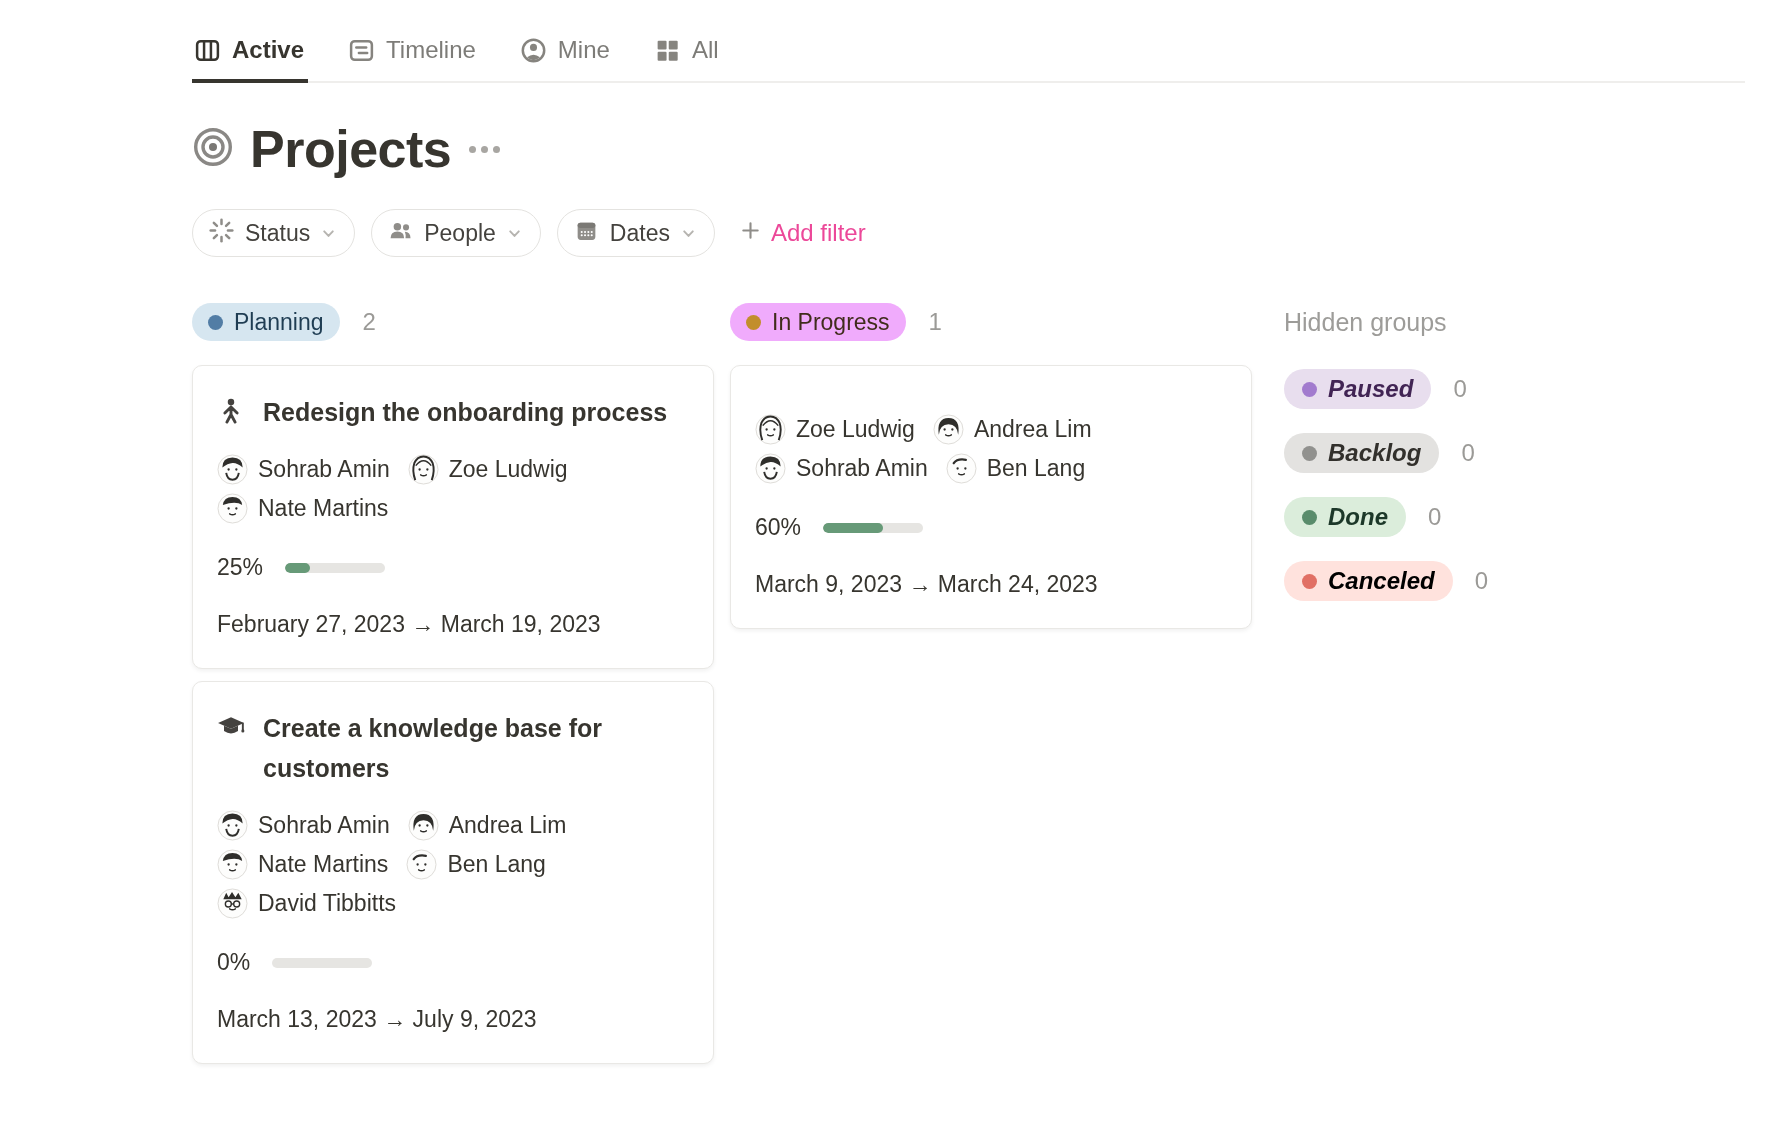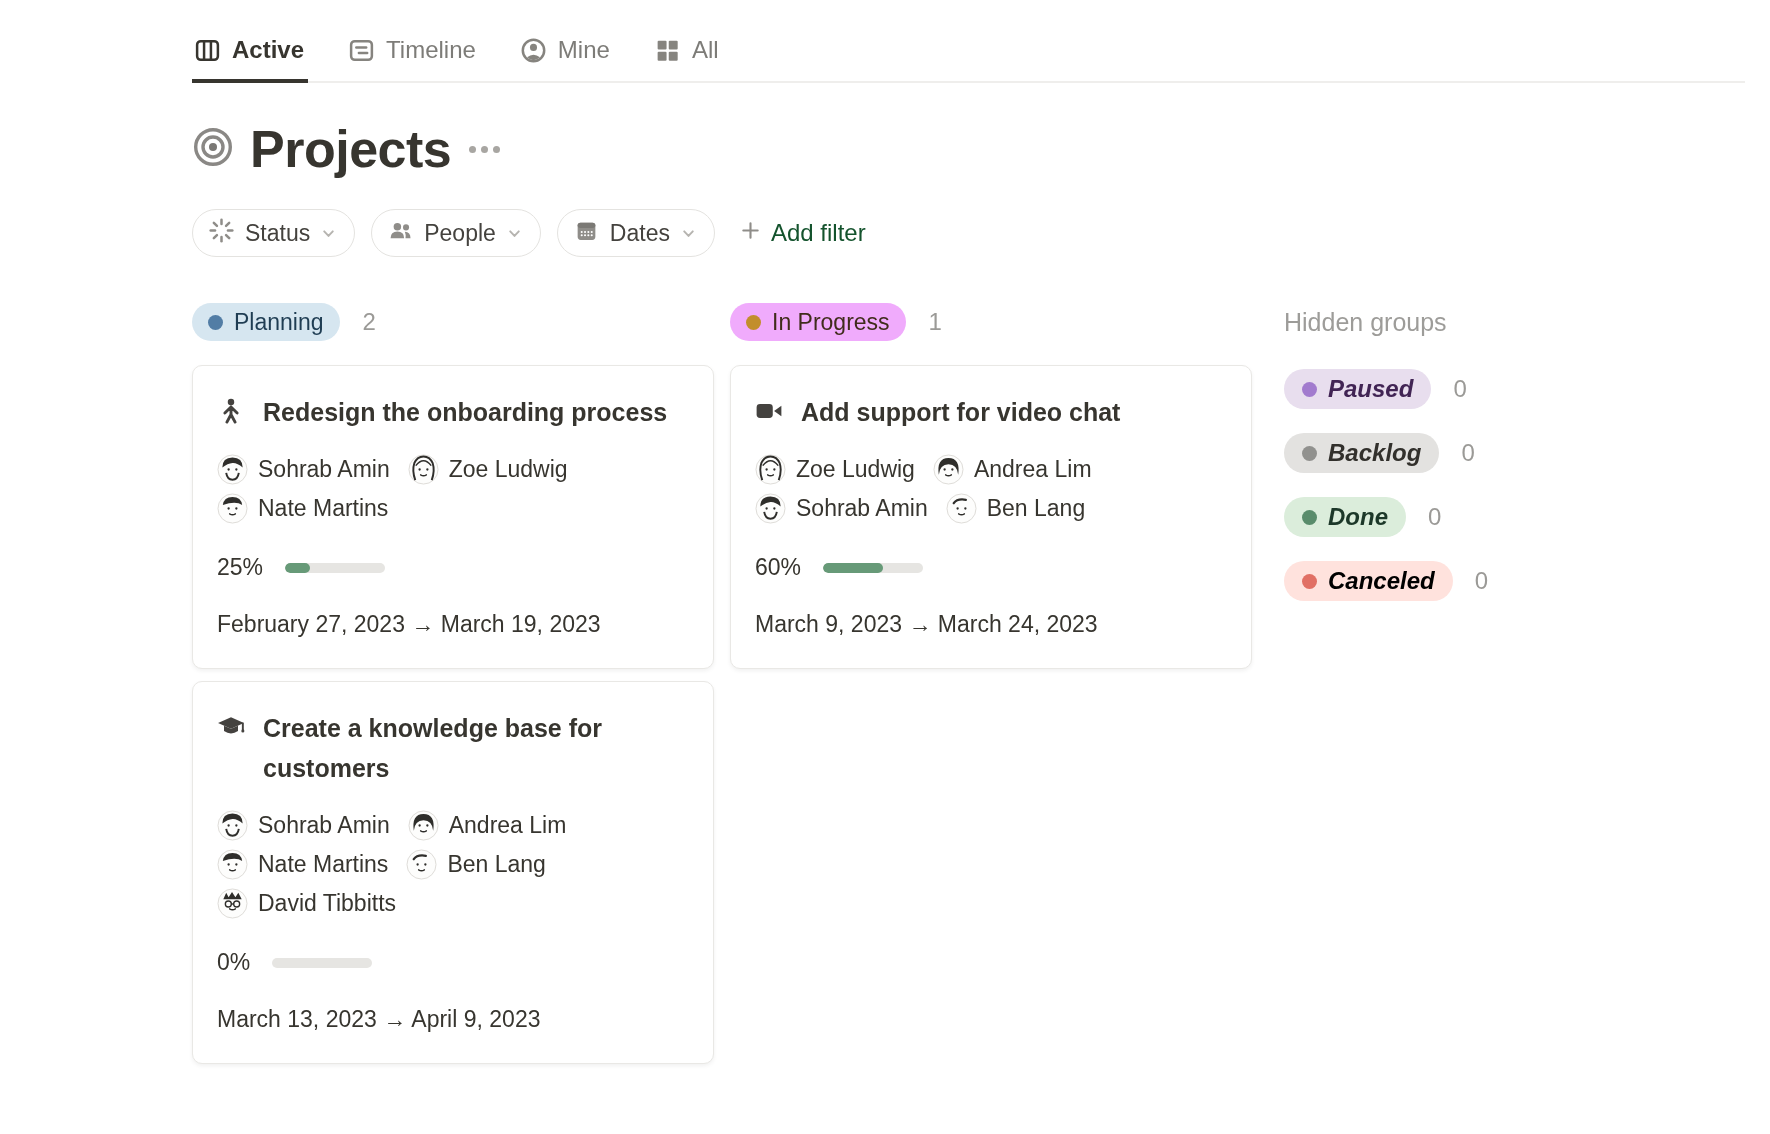--- a/index.html
+++ b/index.html
@@ -34,21 +34,21 @@
   
   .filter-row { display:flex; align-items:center; gap:16px; margin-top:30px; }
   .filter-pill {
     display:flex; align-items:center; gap:11px;
     height:48px; padding:0 18px 0 16px;
     border:1.5px solid #e4e3e0; border-radius:24px;
     font-size:23px; color:#44423e; cursor:pointer; background:#fff;
   }
   .add-filter {
     display:flex; align-items:center; gap:9px; margin-left:8px;
-    font-size:24px; color:#14532d; cursor:pointer;text-align:right;
+    font-size:24px; color:#ec4899; cursor:pointer;text-align:right;
   }
 
   
   .board { display:flex; align-items:flex-start; margin-top:46px; }
   .column { width:522px; margin-right:16px; flex:none; }
   .col-header { display:flex; align-items:center; height:38px; }
   .group-pill {
     display:inline-flex; align-items:center; gap:11px;
     height:38px; padding:0 16px; border-radius:19px;
     font-size:23px; font-weight:500; cursor:pointer;
@@ -344,43 +344,34 @@
                 </span>
                 <span class="pname">David Tibbitts</span>
               </span>
             </div>
             <div class="progress-row">
               <span class="progress-label">0%</span>
               <span class="progress-track" style="background: rgb(230, 229, 226);">
                 <span class="progress-fill" style="display: block; width: 0%; background: rgb(103, 154, 120);"></span>
               </span>
             </div>
-            <div class="dates">March 13, 2023 → April 9, 2023</div>
+            <div class="dates">March 13, 2023 → July 9, 2023</div>
           </div>
         </div>
       </div>
       <div class="column">
         <div class="col-header">
           <span class="group-pill" style="background: #f0abfc; color: rgb(64, 44, 27);">
             <span class="dot" style="background: rgb(194, 142, 44);"></span>
             <span>In Progress</span>
           </span>
           <span class="col-count">1</span>
         </div>
         <div class="cards">
           <div class="card">
-            <div class="card-title-row">
-              <span class="cicon">
-                <svg width="28" height="28" viewBox="0 0 26 26">
-                  <rect x="1.5" y="6.5" width="15" height="13" rx="3.2" fill="#44423f"></rect>
-                  <path d="M24.5 8.2 L17.7 13 L24.5 17.8 Z" fill="#44423f"></path>
-                </svg>
-              </span>
-              <div class="card-title">Add support for video chat</div>
-            </div>
             <div class="people">
               <span class="person">
                 <span class="avatar">
                   <svg width="31" height="31" viewBox="0 0 32 32">
                     <circle cx="16" cy="16" r="15" fill="#fdfdfc" stroke="#dddbd7" stroke-width="1"></circle>
                     <path d="M7.5 27 Q4 17 6.5 9.5 Q9.5 2.5 16 2.5 Q22.5 2.5 25.5 9.5 Q28 17 24.5 27" fill="none" stroke="#2f2e2b" stroke-width="2"></path>
                     <path d="M8 12 Q12 7 16 7 Q20 7 24 12" fill="none" stroke="#2f2e2b" stroke-width="1.6"></path>
                     <circle cx="12" cy="16" r="1.2" fill="#2f2e2b"></circle>
                     <circle cx="20" cy="16" r="1.2" fill="#2f2e2b"></circle>
                     <path d="M13 21.5 Q16 23.5 19 21.5" fill="none" stroke="#2f2e2b" stroke-width="1.4" stroke-linecap="round"></path>

